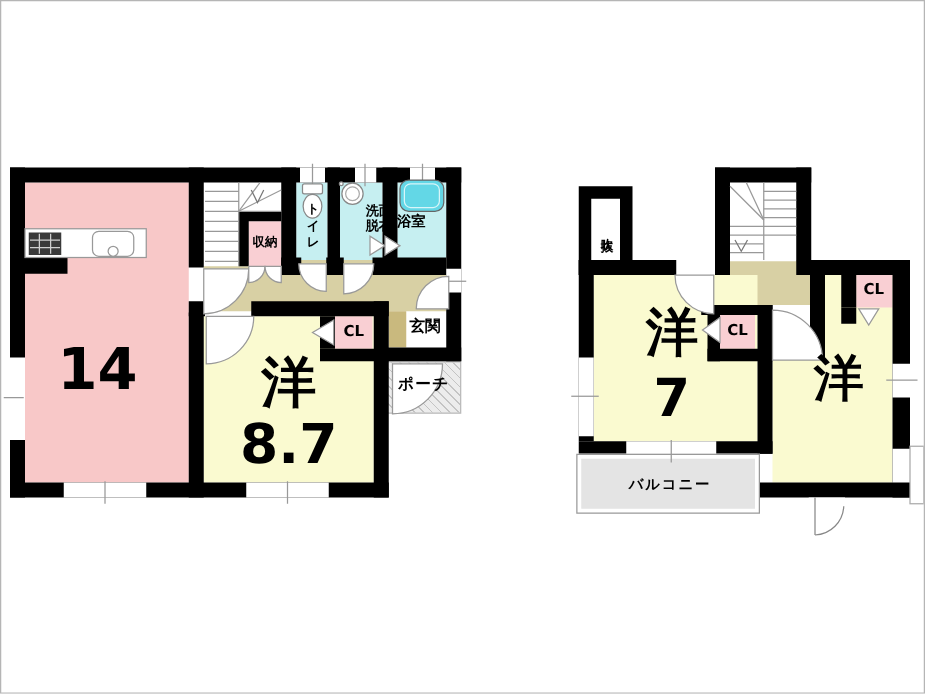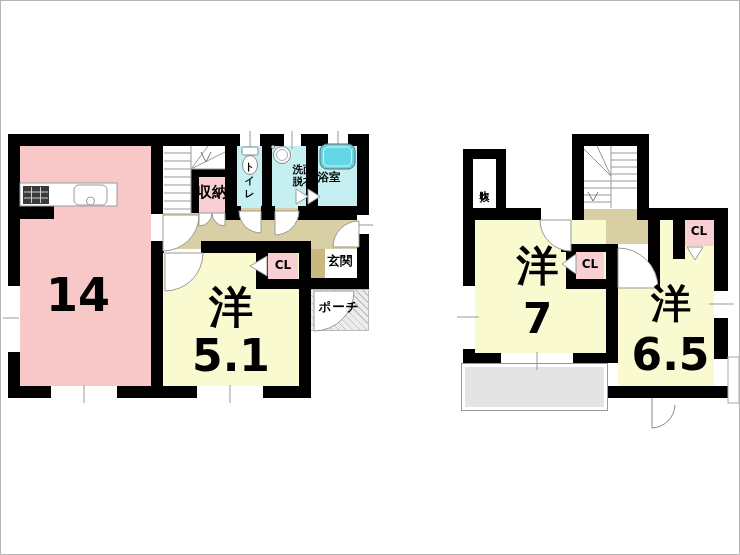--- a/index.html
+++ b/index.html
@@ -219,31 +219,31 @@
 
     <g>
       <rect x="646" y="397" width="29" height="31" fill="#ffffff"></rect>
       <line x1="651" y1="397" x2="651" y2="427" stroke="#888"></line>
       <path d="M651,427 A24,24 0 0 0 674,404" fill="none" stroke="#888"></path>
     </g>
   </svg>
 
   <div class="lbl big" style="left:20px;top:268px;width:114px;height:52px;font-size:46px;">14</div>
   <div class="lbl big" style="left:165px;top:282px;width:130px;height:48px;font-size:44px;">洋</div>
-  <div class="lbl big" style="left:165px;top:330px;width:130px;height:50px;font-size:44px;">5.1</div>
-  <div class="lbl" style="left:196px;top:186px;width:30px;height:14px;font-size:15px;font-family:Liberation Mono, monospace;">収納</div>
+  <div class="lbl big" style="left:165px;top:330px;width:130px;height:50px;font-size:44px;">8.7</div>
+  <div class="lbl" style="left:196px;top:186px;width:30px;height:14px;font-size:10px;">収納</div>
   <div class="lbl vert" style="left:240px;top:147px;width:17px;height:54px;font-size:10px;">トイレ</div>
   <div class="lbl" style="left:283px;top:157px;width:38px;height:36px;font-size:10.5px;">洗面
 脱衣</div>
   <div class="lbl" style="left:317px;top:168px;width:22px;height:16px;font-size:11.5px;">浴室</div>
   <div class="lbl" style="left:266px;top:256px;width:32px;height:18px;font-size:12px;">CL</div>
   <div class="lbl" style="left:320px;top:251px;width:38px;height:17px;font-size:12.5px;">玄関</div>
   <div class="lbl" style="left:308px;top:297px;width:60px;height:18px;font-size:12.5px;letter-spacing:1px;">ポーチ</div>
 
   <div class="lbl big" style="left:474px;top:240px;width:125px;height:50px;font-size:42px;">洋</div>
   <div class="lbl big" style="left:474px;top:292px;width:125px;height:52px;font-size:42px;">7</div>
   <div class="lbl big" style="left:620px;top:278px;width:100px;height:48px;font-size:40px;">洋</div>
-  <div class="lbl big" style="left:617px;top:328px;width:105px;height:52px;font-size:44px;">6.5</div>
   <div class="lbl vert" style="left:471px;top:160px;width:25px;height:46px;font-size:10px;">吹抜</div>
   <div class="lbl" style="left:573px;top:255px;width:32px;height:18px;font-size:12px;">CL</div>
   <div class="lbl" style="left:682px;top:222px;width:32px;height:18px;font-size:12px;">CL</div>
+  <div class="lbl" style="left:470px;top:377px;width:130px;height:18px;font-size:11.5px;letter-spacing:1.5px;">バルコニー</div>
 
 </div>
 
 </body></html>

